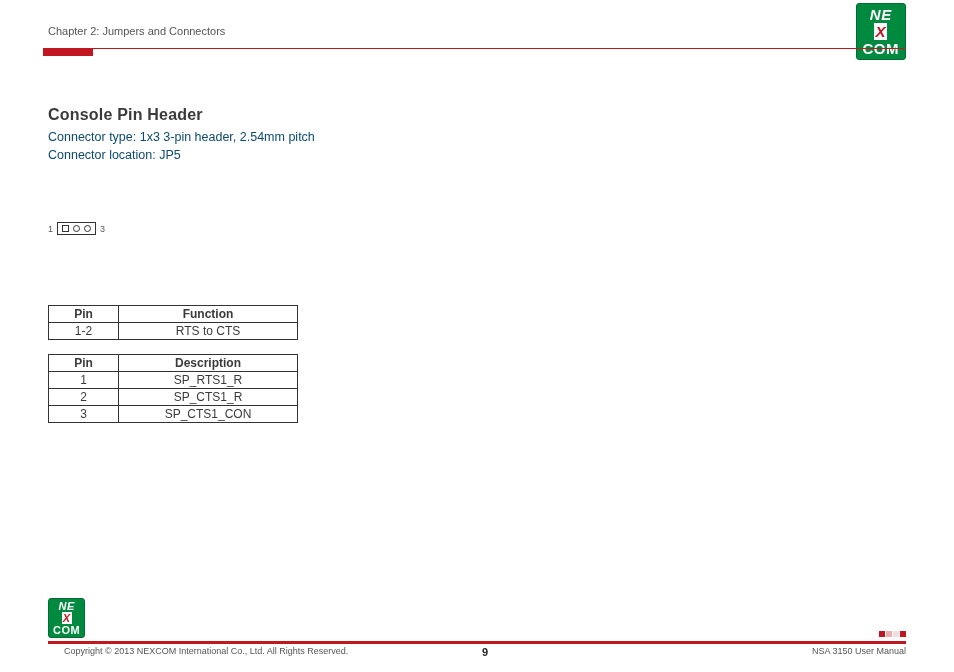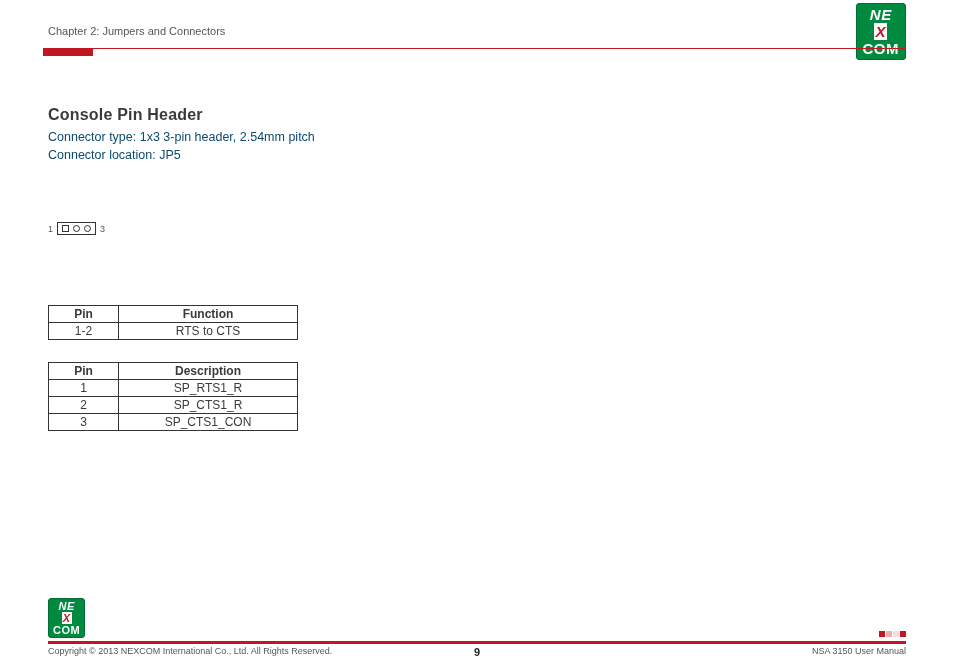--- a/index.html
+++ b/index.html
@@ -63,21 +63,21 @@
     background: #fff;
   }
   .pin-sq { width: 7px; height: 7px; border: 1px solid #333; }
   .pin-ci { width: 7px; height: 7px; border: 1px solid #333; border-radius: 50%; }
   
   .tables { margin-top: 70px; width: 250px; }
   table {
     border-collapse: collapse;
     width: 100%;
     font-size: 12px;
-    margin-bottom: 22px;
+    margin-bottom: 14px;
   }
   th, td {
     border: 1px solid #333;
     padding: 1px 6px;
     text-align: center;
     font-weight: 400;
   }
   th { font-weight: 700; }
   col.c1 { width: 70px; }
   
@@ -96,20 +96,21 @@
     display:flex; gap:1px; align-items:flex-end; padding-bottom:1px;
   }
   .sq { width:6px; height:6px; }
   .footer-text-row {
     display: flex;
     justify-content: space-between;
     align-items: baseline;
     font-size: 9px;
     color: #555;
     margin-top: 2px;
+    margin-left: 16px;
   }
   .page-num { font-size: 11px; font-weight: 700; color:#222; position:absolute; left:50%; transform:translateX(-50%); }
   .footer-text-row { position: relative; }
   
   .nexcom-logo {
     display:inline-flex; align-items:center;
     background:#008a3f;
     border:1px solid #006e31;
     border-radius:3px;
     padding:2px 6px;

